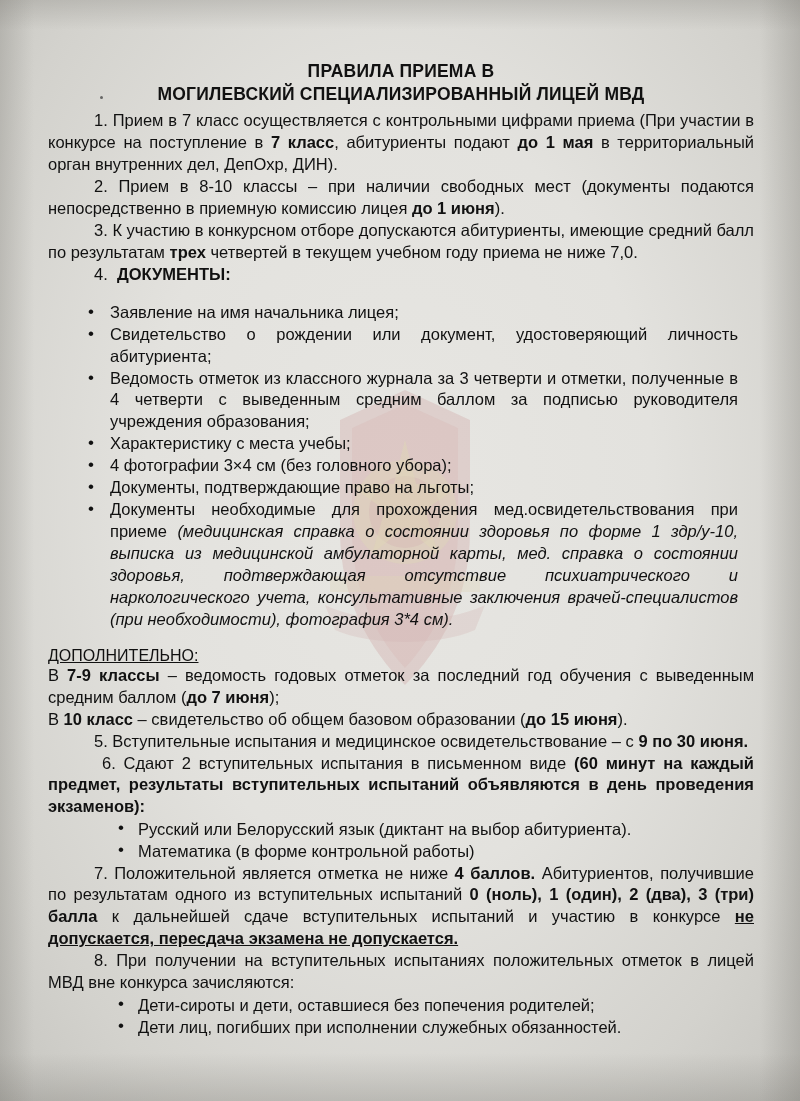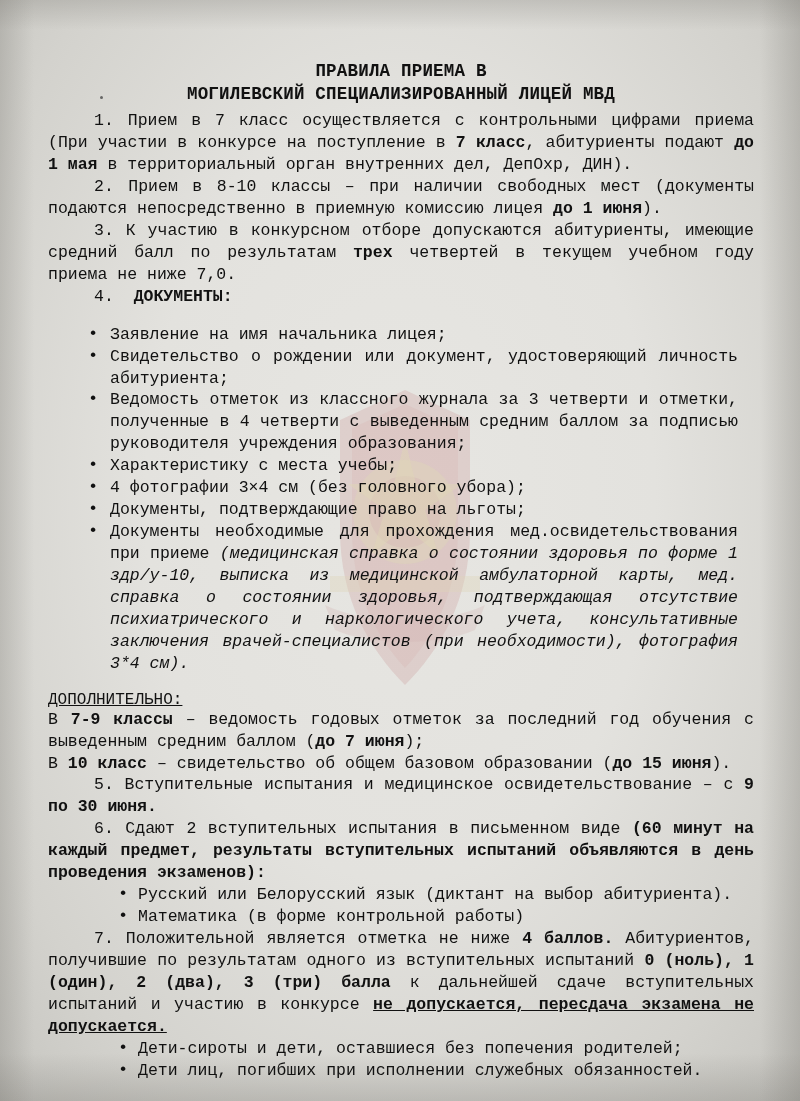--- a/index.html
+++ b/index.html
@@ -6,21 +6,21 @@
     margin: 0;
     padding: 0;
     background: #b9b9b9;
   }
   .page {
     position: relative;
     width: 800px;
     height: 1101px;
     overflow: hidden;
     background: #ffffff;
-    font-family: Liberation Mono, monospace;
+    font-family: Liberation Sans, sans-serif;
     color: #111;
   }
   
   .paper {
     position: absolute;
     inset: 0;
     background:
       radial-gradient(ellipse at 50% 45%, #e7e6e2 0%, #e3e2de 45%, #d3d2cd 80%, #c6c5c0 100%);
   }
   .paper::after {
@@ -104,20 +104,21 @@
   .docs-line {
     font-size: 16.5px;
     line-height: 1.33;
     text-indent: 46px;
   }
   .docs-line .lbl { font-weight: bold; text-align: right; }
   .gap4 { height: 4px; }
   .spread {
     text-align: justify;
     text-align-last: justify;
+    margin-left: 8px;
   }
   .small-dot {
     position: absolute;
     left: 100px;
     top: 96px;
     width: 3px;
     height: 3px;
     background: #4a4a4a;
     border-radius: 50%;
     opacity: .8;
@@ -180,20 +181,21 @@
 
     <p class="par"><span class="spread">6.  Сдают 2 вступительных испытания в письменном виде </span><b>(60 минут на каждый предмет, результаты вступительных испытаний объявляются в день проведения экзаменов)</b><b>:</b></p>
 
     <ul class="sub-bullets">
       <li>Русский или Белорусский язык (диктант на выбор абитуриента).</li>
       <li>Математика (в форме контрольной работы)</li>
     </ul>
 
     <p class="par"><span>7.  Положительной является отметка не ниже </span><b>4 баллов.</b><span> Абитуриентов, получившие по результатам одного из вступительных испытаний </span><b>0 (ноль), 1 (один), 2 (два), 3 (три) балла</b><span> к дальнейшей сдаче вступительных испытаний и участию в конкурсе </span><span class="bu">не допускается, пересдача экзамена не допускается.</span></p>
 
+    <p class="par">8.  При получении на вступительных испытаниях положительных отметок в лицей МВД вне конкурса зачисляются:</p>
 
     <ul class="sub-bullets">
       <li>Дети-сироты и дети, оставшиеся без попечения родителей;</li>
       <li>Дети лиц, погибших при исполнении служебных обязанностей.</li>
     </ul>
 
   </div>
 </div>
 
 </body></html>

